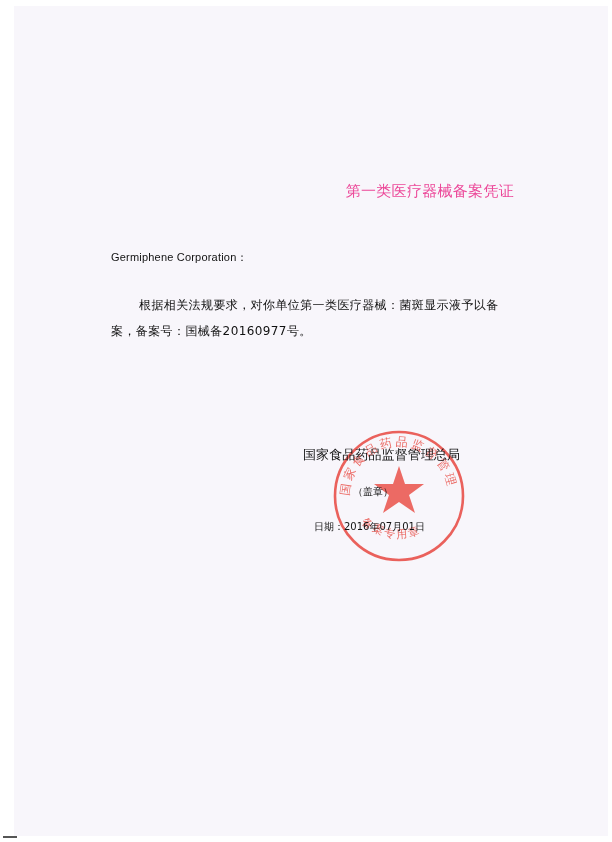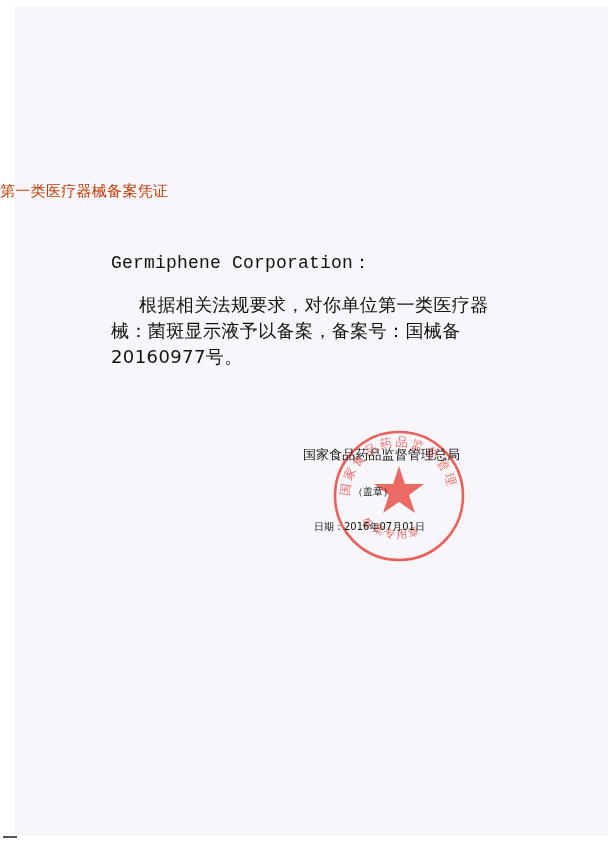--- a/index.html
+++ b/index.html
@@ -8,31 +8,31 @@
     background: #ffffff;
     font-family: "DejaVu Sans", sans-serif;
     color: #1a1a1a;
   }
   .scan {
     position: absolute; left: 14px; top: 6px; width: 594px; height: 830px;
     background: #f8f6fb;
   }
   .title {
     position: absolute; left: 0; width: 514px; top: 182px;
-    text-align: left; font-size: 15px; letter-spacing: 0.3px;
-    color: #c2410c;
+    text-align: right; font-size: 15px; letter-spacing: 0.3px;
+    color: #ec4899;
   }
   .recipient {
     position: absolute; left: 111px; top: 250px;
-    font-family: Liberation Mono, monospace; font-size: 18px; color: #111;
+    font-family: Liberation Sans, sans-serif; font-size: 11px; color: #111;
     letter-spacing: 0.2px;
   }
   .body-text {
     position: absolute; left: 111px; top: 292px; width: 400px;
-    font-size: 18px; line-height: 26px; color: #111;
+    font-size: 12px; line-height: 26px; color: #111;
     text-indent: 28px; letter-spacing: 0.4px;
   }
   .seal {
     position: absolute; left: 331px; top: 428px; width: 136px; height: 136px;
   }
   .agency {
     position: absolute; left: 303px; top: 446px; font-size: 13px; color: #111;
     letter-spacing: 0.1px;
   }
   .seal-note {

